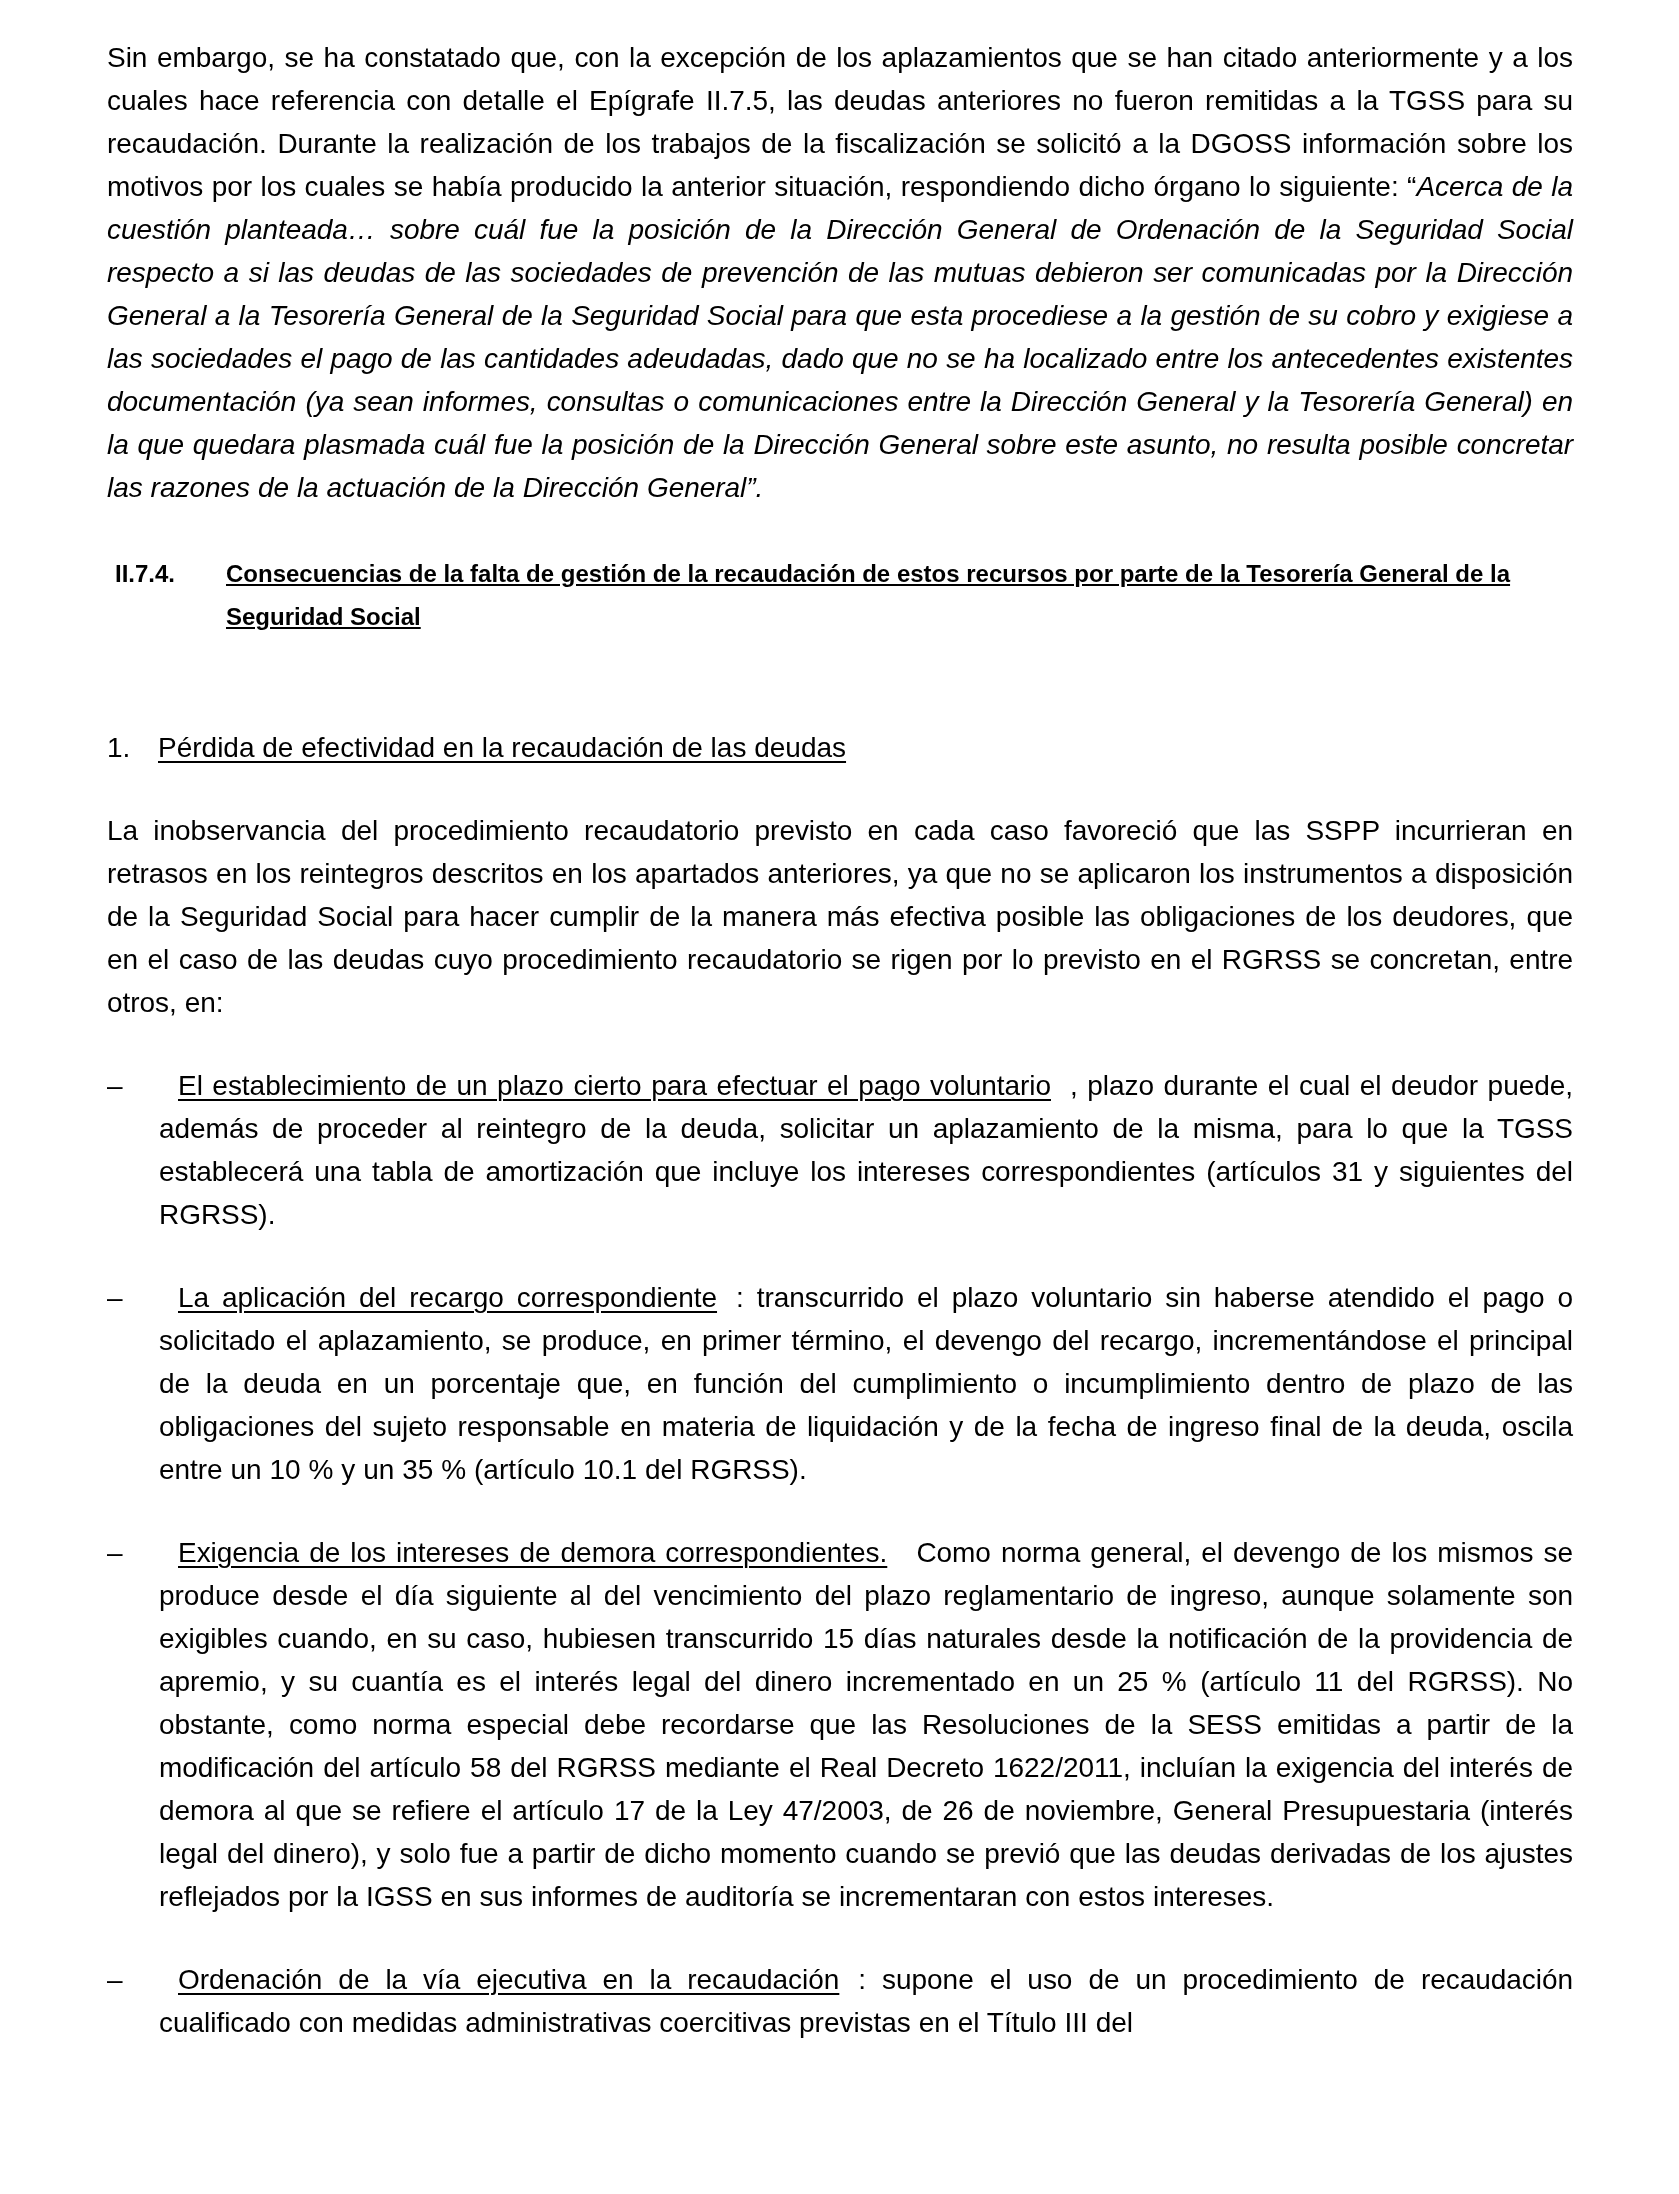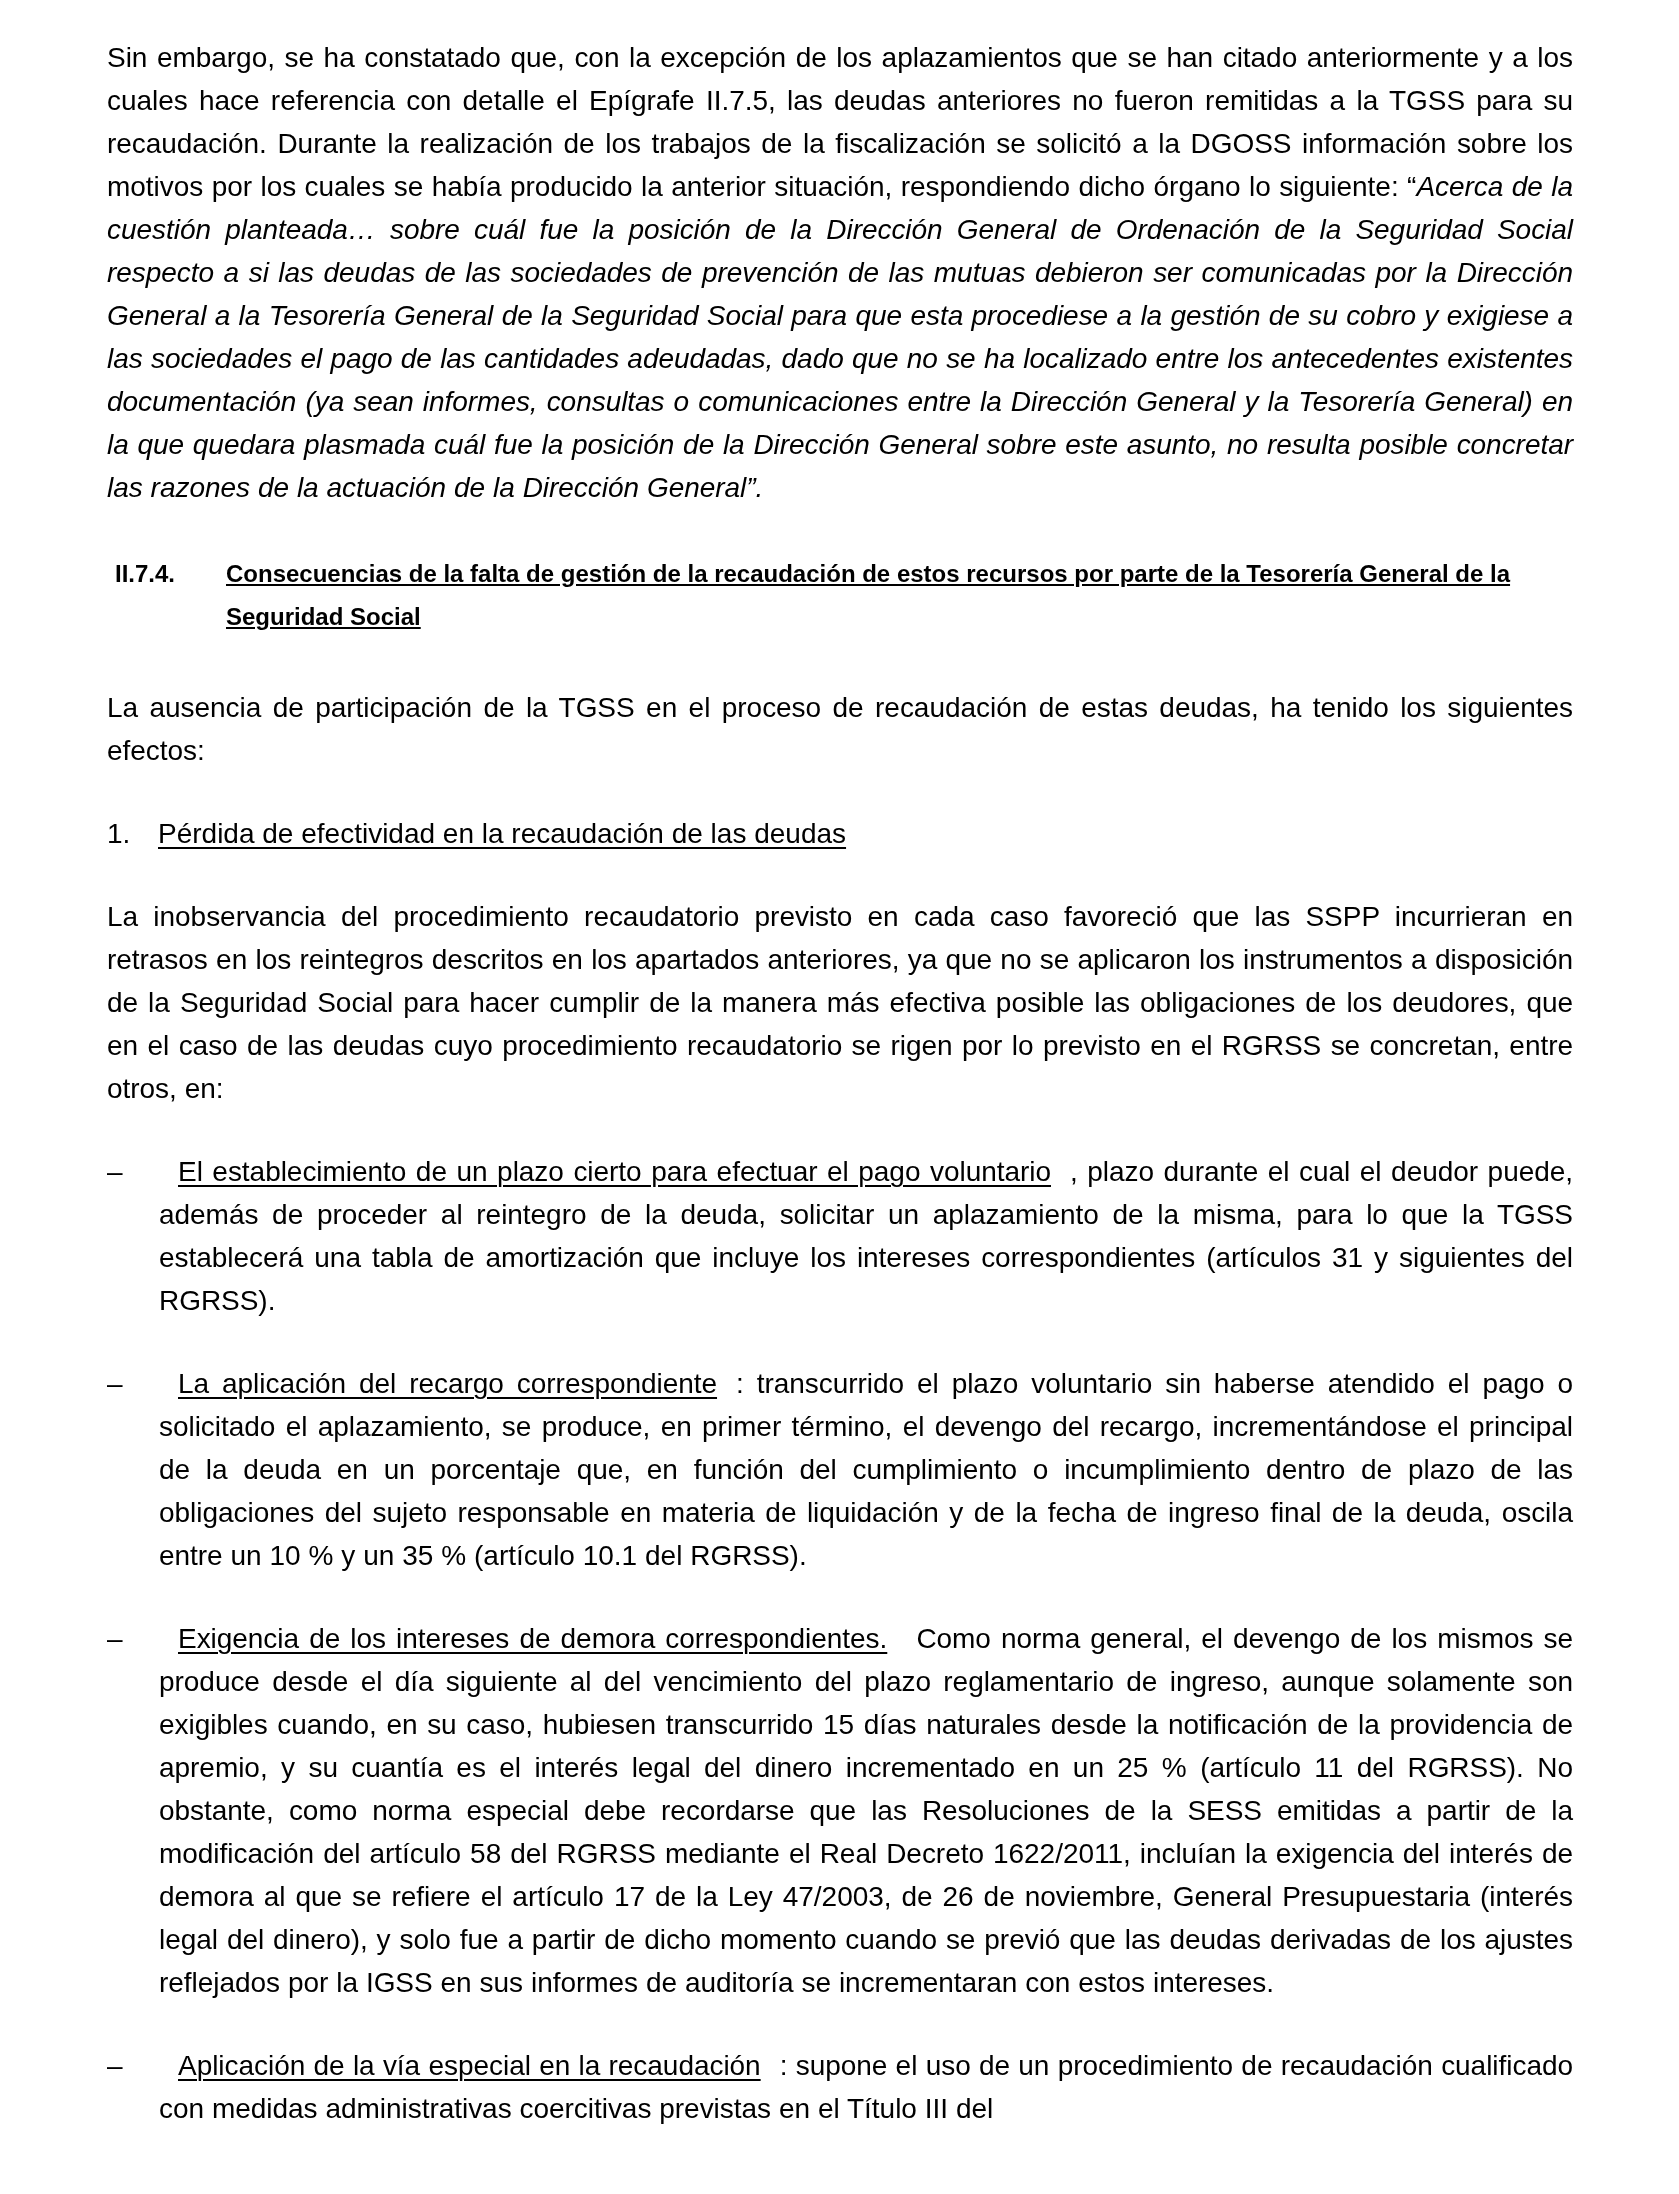--- a/index.html
+++ b/index.html
@@ -107,21 +107,20 @@
 
   <div class="gap-md"></div>
 
   <div class="section-heading">
     <span class="sh-number">II.7.4.</span>
     <span class="sh-title">Consecuencias de la falta de gestión de la recaudación de estos recursos por parte de la Tesorería General de la Seguridad Social</span>
   </div>
 
   <div class="gap-lg"></div>
 
-  <p class="body-text para">La ausencia de participación de la TGSS en el proceso de recaudación de estas deudas, ha tenido los siguientes efectos:</p>
 
   <div class="gap-lg"></div>
 
   <div class="num-item">
     <span class="ni-marker">1.</span>
     <span class="ni-text u">Pérdida de efectividad en la recaudación de las deudas</span>
   </div>
 
   <div class="gap-lg"></div>
 
@@ -145,17 +144,17 @@
 
   <div class="dash-item">
     <span class="di-marker">–</span>
     <span class="di-text body-text"><span class="u">Exigencia de los intereses de demora correspondientes.</span><span> Como norma general, el devengo de los mismos se produce desde el día siguiente al del vencimiento del plazo reglamentario de ingreso, aunque solamente son exigibles cuando, en su caso, hubiesen transcurrido 15 días naturales desde la notificación de la providencia de apremio, y su cuantía es el interés legal del dinero incrementado en un 25 % (artículo 11 del RGRSS). No obstante, como norma especial debe recordarse que las Resoluciones de la SESS emitidas a partir de la modificación del artículo 58 del RGRSS mediante el Real Decreto 1622/2011, incluían la exigencia del interés de demora al que se refiere el artículo 17 de la Ley 47/2003, de 26 de noviembre, General Presupuestaria (interés legal del dinero), y solo fue a partir de dicho momento cuando se previó que las deudas derivadas de los ajustes reflejados por la IGSS en sus informes de auditoría se incrementaran con estos intereses.</span></span>
   </div>
 
   <div class="gap-lg"></div>
 
   <div class="dash-item">
     <span class="di-marker">–</span>
-    <span class="di-text body-text"><span class="u">Aplicación de la vía especial en la recaudación</span><span>: supone el uso de un procedimiento de recaudación cualificado con medidas administrativas coercitivas previstas en el Título III del</span></span>
+    <span class="di-text body-text"><span class="u">Ordenación de la vía ejecutiva en la recaudación</span><span>: supone el uso de un procedimiento de recaudación cualificado con medidas administrativas coercitivas previstas en el Título III del</span></span>
   </div>
 
 </div>
 
 
 </body></html>

